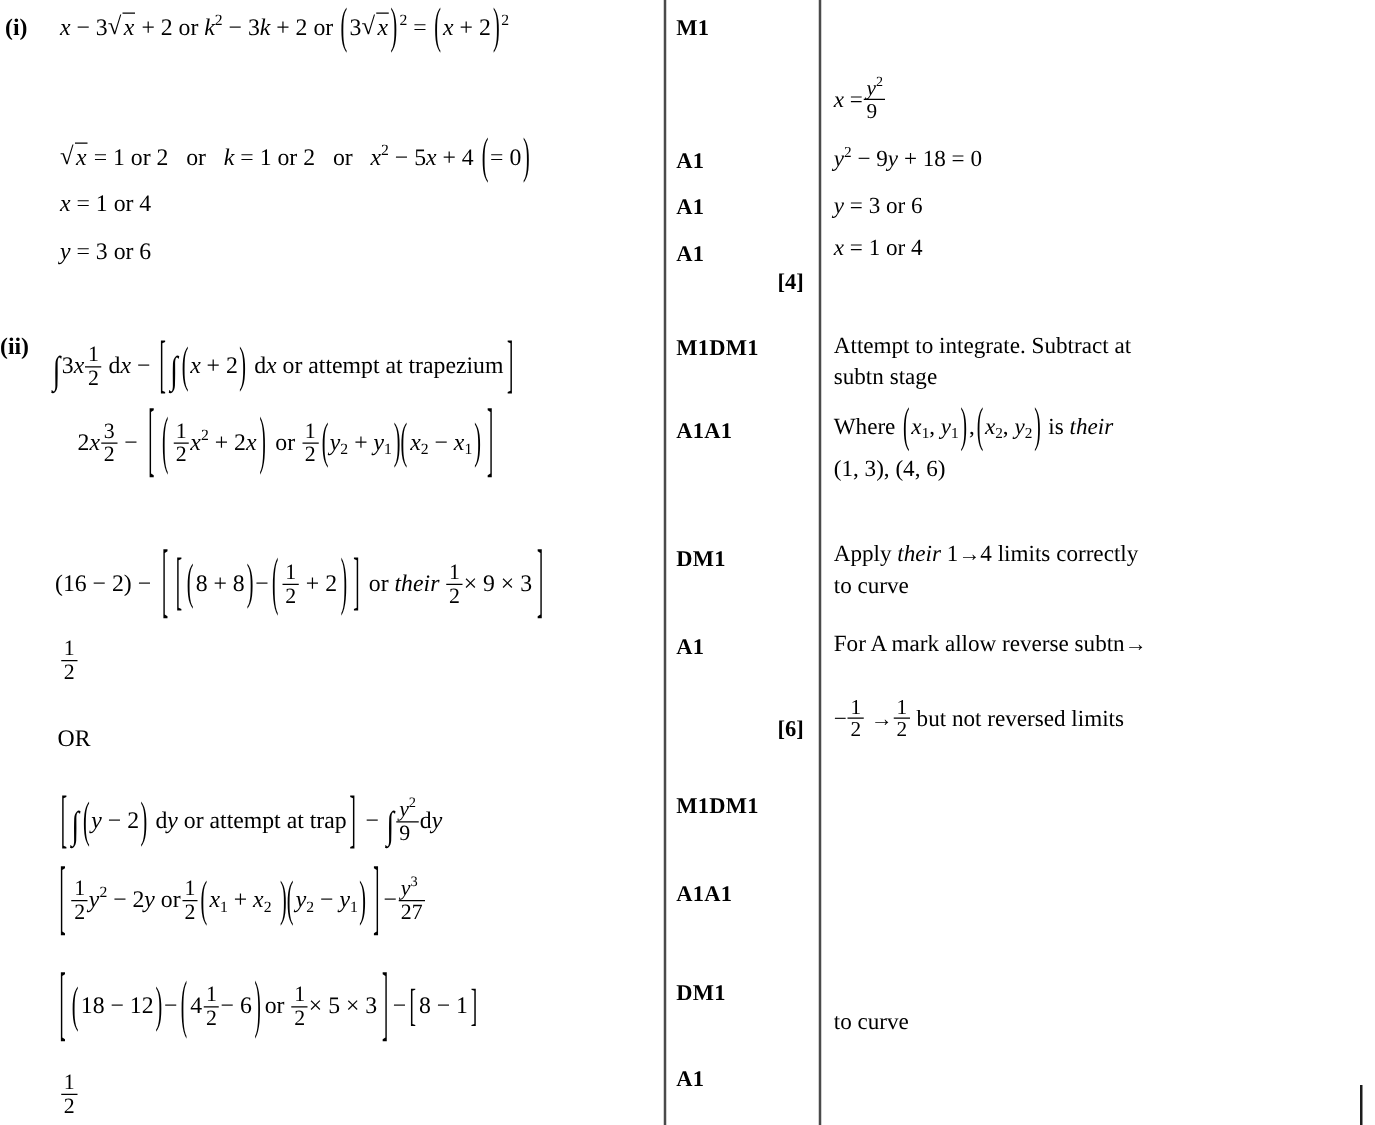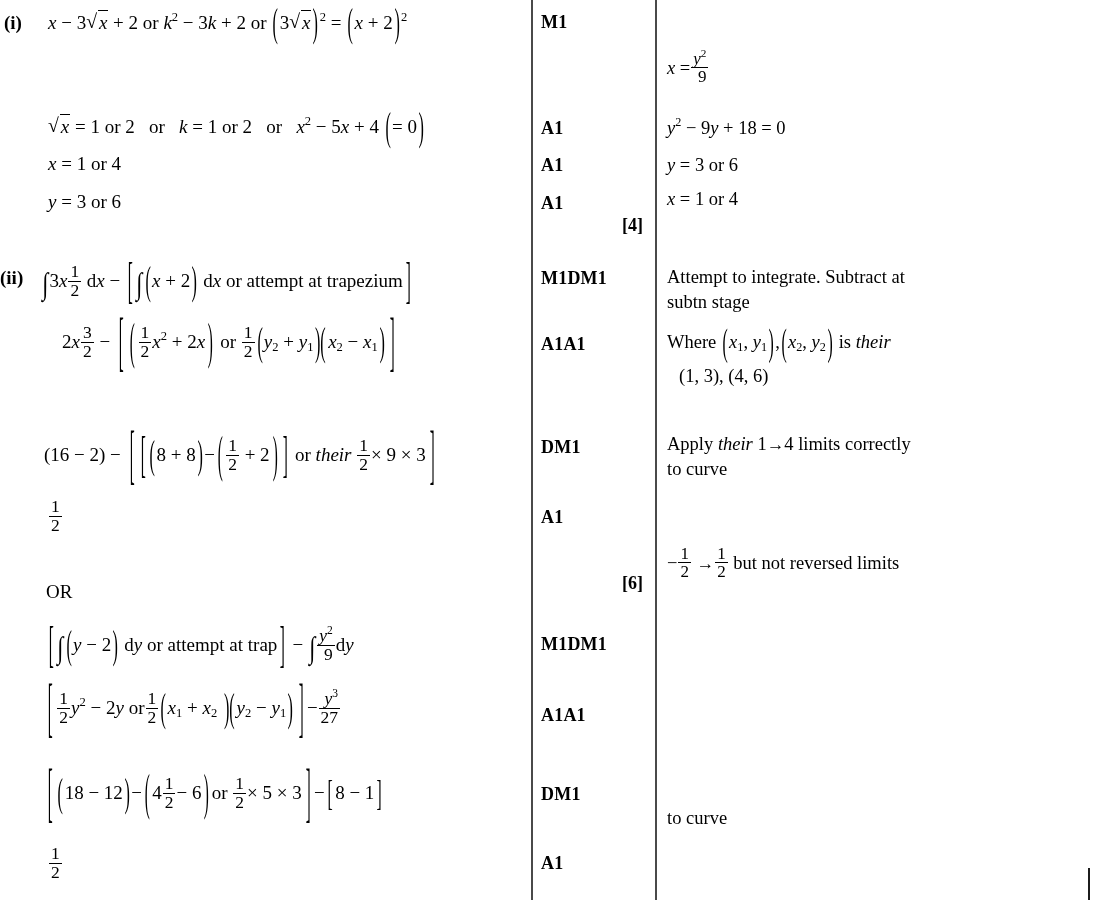--- a/index.html
+++ b/index.html
@@ -79,23 +79,23 @@
   .cmt {
     position: absolute;
     font-size: 18.5px;
     line-height: 1.3;
   }
 
   
   .frac {
     display: inline-block;
     vertical-align: -0.52em;
-    text-align: right;
+    text-align: left;
     line-height: 1.02;
-    margin: 0 1px;
+    margin: 12px 1px;
     font-size: 0.92em;
   }
   .frac > .num {
     display: block;
     padding: 0 2px;
     border-bottom: 1.4px solid #000;
   }
   .frac > .den { display: block; padding: 0 2px; }
 
   sup { font-size: .66em; vertical-align: .62em; line-height: 0; }
@@ -277,27 +277,30 @@
     <span class="it">x</span> = 1 or 4
   </div>
 
   <div class="cmt" style="left:10px; top:265px;">Attempt to integrate. Subtract at</div>
   <div class="cmt" style="left:10px; top:290px;">subtn stage</div>
 
   <div class="cmt mth" style="left:10px; top:330px;">
     Where <span class="pbig">(</span><span class="it">x</span><sub>1</sub>, <span class="it">y</span><sub>1</sub><span class="pbig">)</span>,<span class="pbig">(</span><span class="it">x</span><sub>2</sub>, <span class="it">y</span><sub>2</sub><span class="pbig">)</span>
     is <span class="it">their</span>
   </div>
-  <div class="cmt mth" style="left:10px; top:364px;margin-left:12px;">(1, 3), (4, 6)</div>
+  <div class="cmt mth" style="left:10px; top:364px;">(1, 3), (4, 6)</div>
 
   <div class="cmt" style="left:10px; top:432px;">
     Apply <span class="it">their</span> 1<span class="arr">→</span>4 limits correctly
   </div>
   <div class="cmt" style="left:10px; top:457px;">to curve</div>
 
+  <div class="cmt" style="left:10px; top:504px;">
+    For A mark allow reverse subtn<span class="arr">→</span>
+  </div>
   <div class="cmt mth" style="left:10px; top:545px;">
     −<span class="frac" style="vertical-align:-0.5em;"><span class="num">1</span><span class="den">2</span></span>
     <span class="arr">→</span><span class="frac" style="vertical-align:-0.5em;"><span class="num">1</span><span class="den">2</span></span>
     but not reversed limits
   </div>
 
   <div class="cmt" style="left:10px; top:806px;">to curve</div>
 </div>
 
 </body></html>

